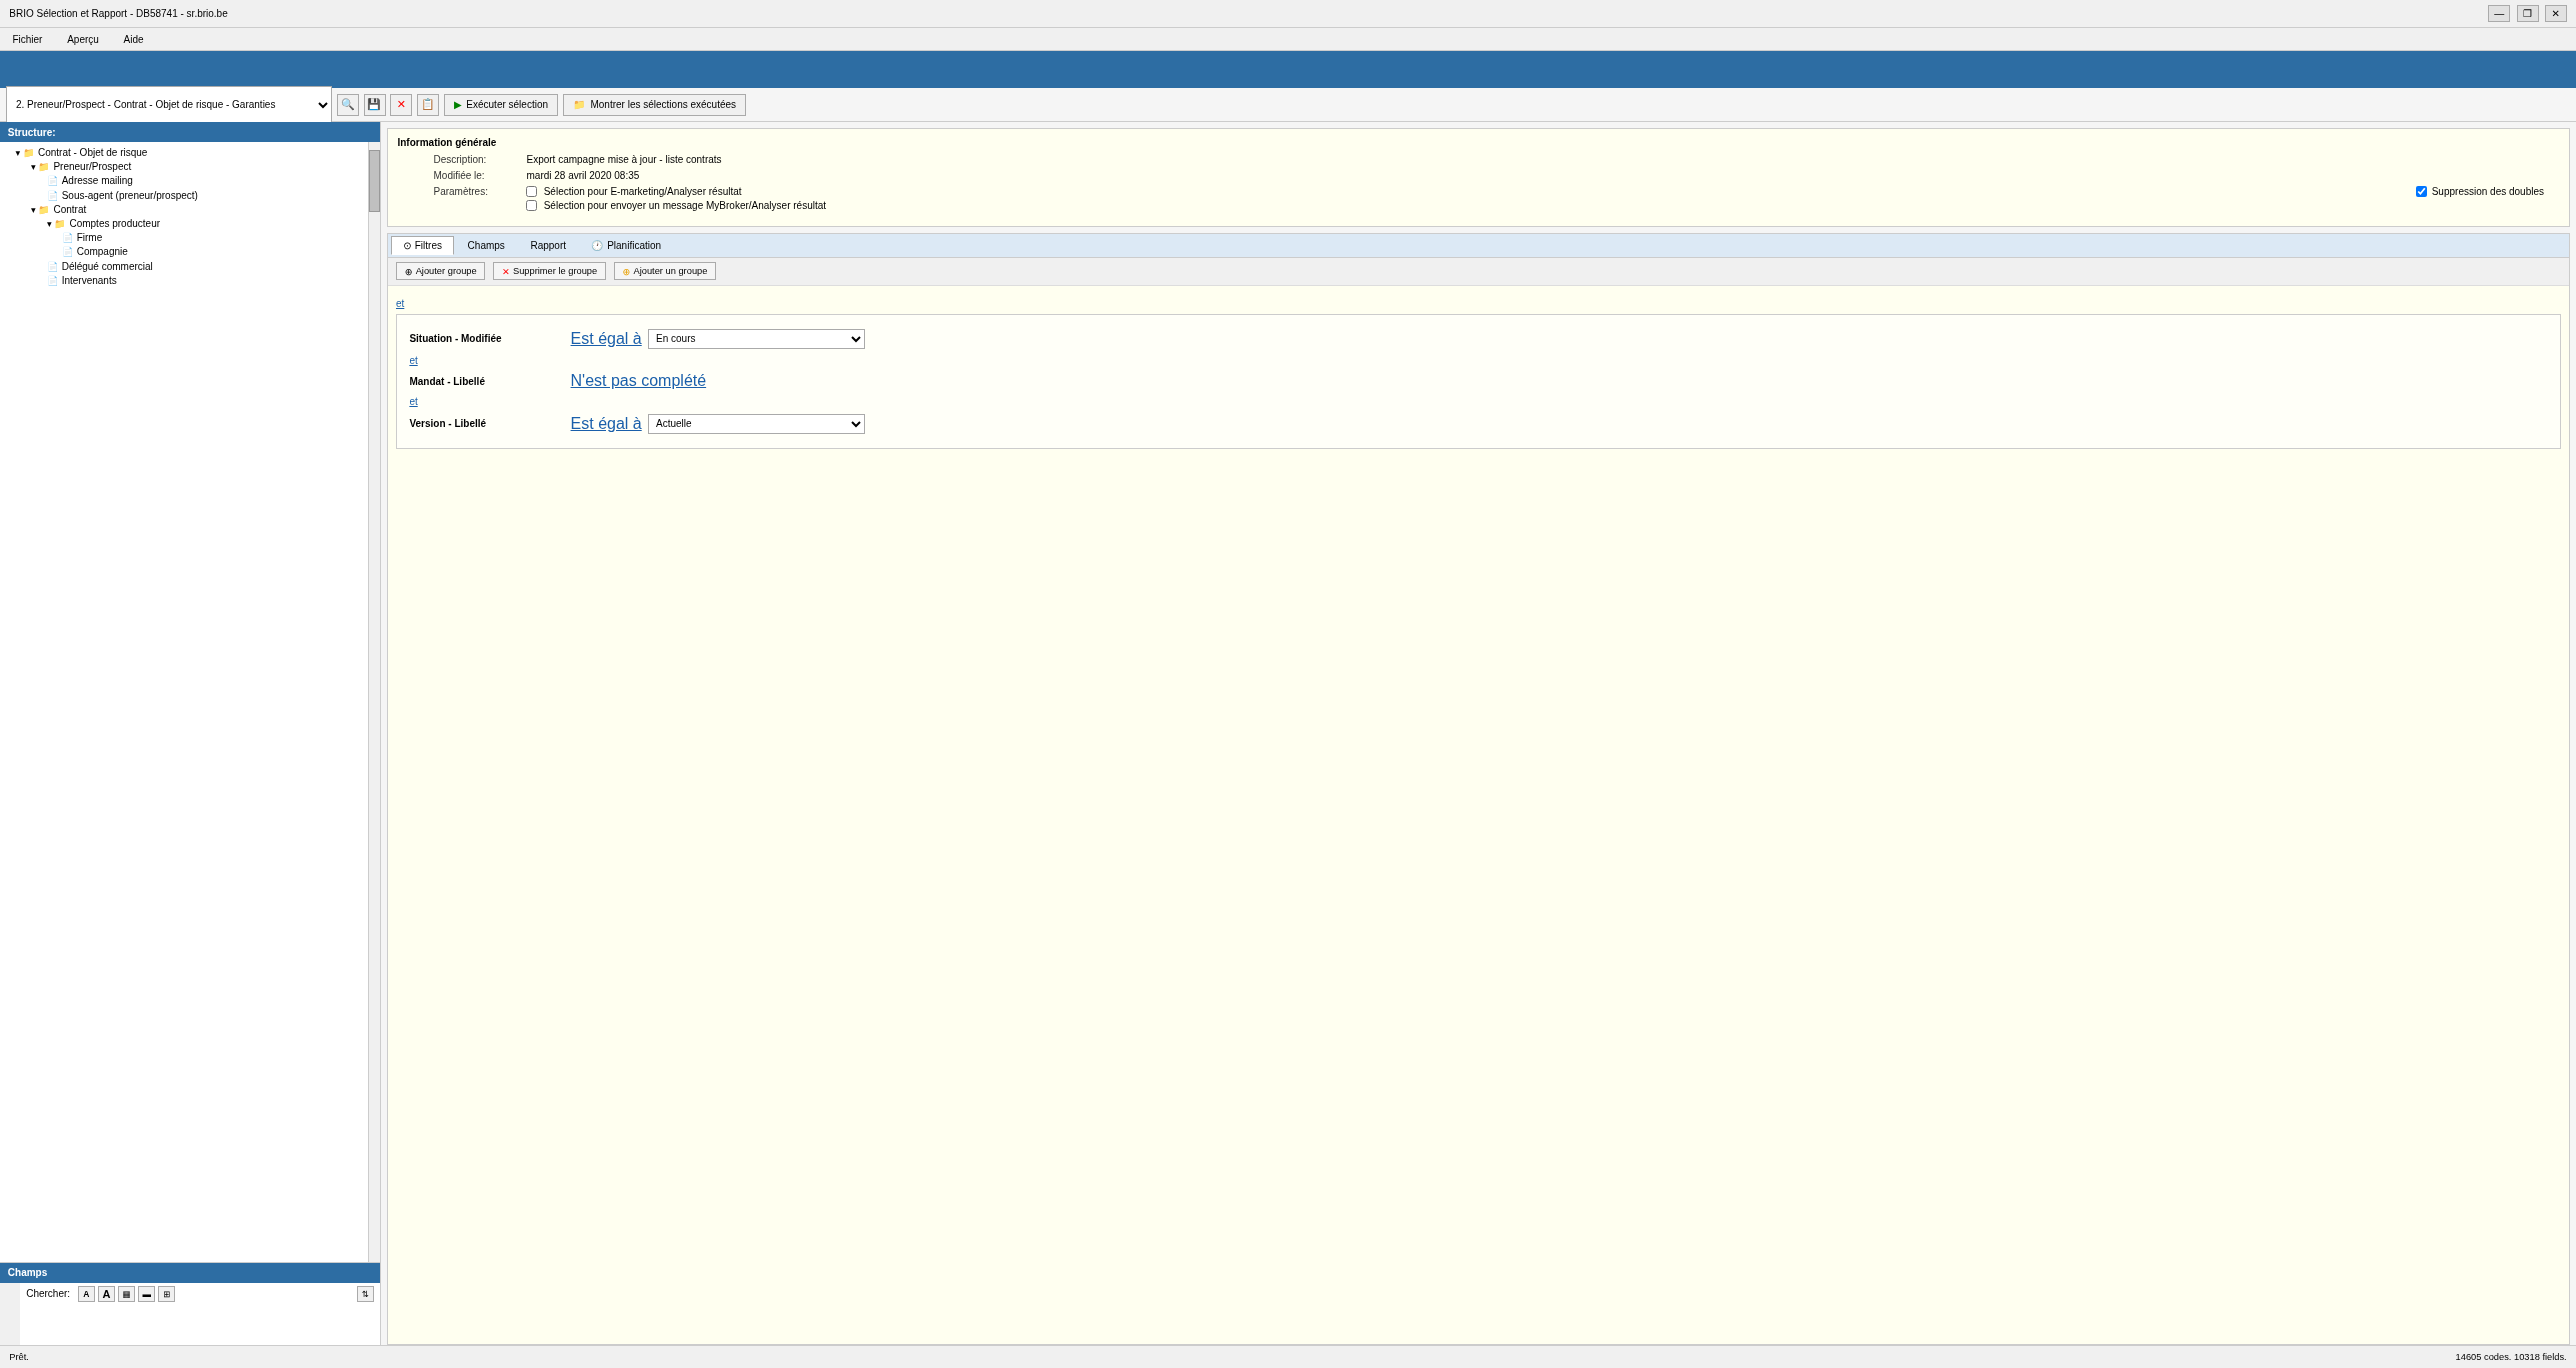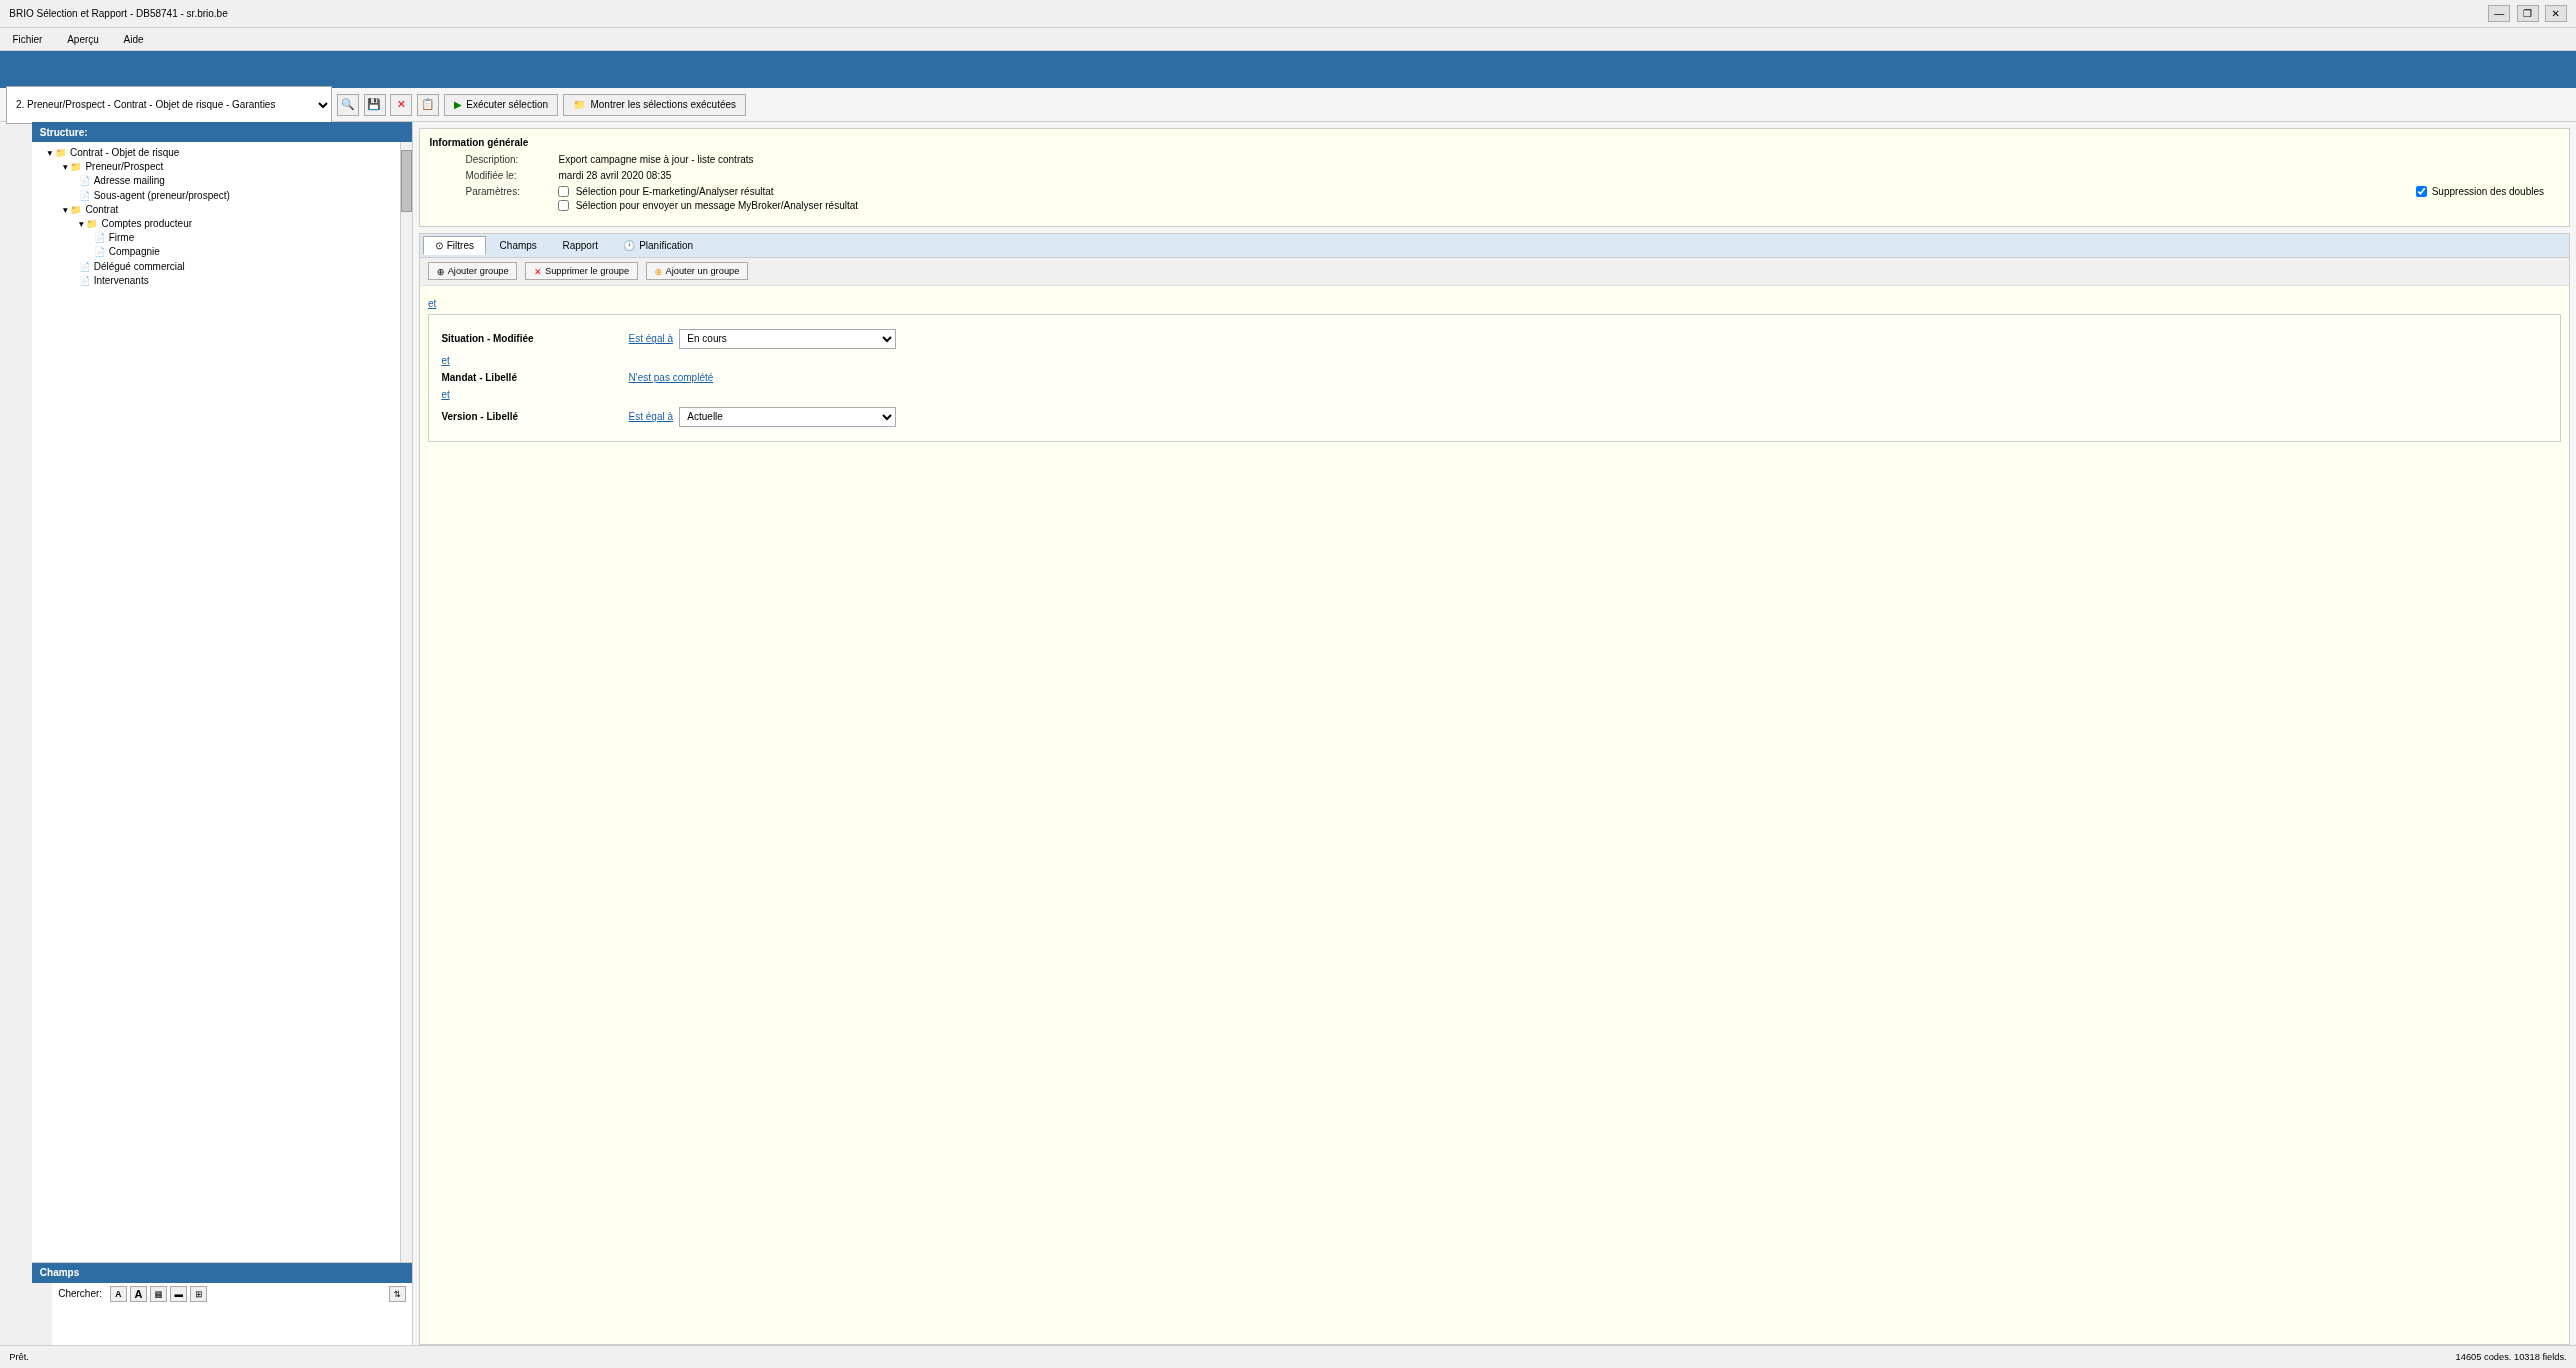--- a/index.html
+++ b/index.html
@@ -103,21 +103,20 @@
       font-size: 10px;
       display: flex;
       align-items: center;
       gap: 4.7px;
     }
 
     
     .main-layout {
       display: flex;
       height: calc(1368px - 28px - 23px - 37px - 34px - 23px);
-      padding-left: 32px;
     }
 
     
     .left-panel {
       width: 381px;
       min-width: 381px;
       display: flex;
       flex-direction: column;
       border-right: 0.8px solid #ccc;
     }
@@ -349,22 +348,21 @@
     }
     .filter-field-name {
       font-weight: bold;
       font-size: 10px;
       min-width: 155px;
     }
     .filter-operator {
       color: #1a5faa;
       text-decoration: underline;
       cursor: pointer;
-      font-size: 10px;
-      margin-left: 26px;
+      font-size: 16px;
     }
     .filter-value-select {
       height: 20px;
       border: 0.8px solid #aaa;
       background: white;
       font-size: 10px;
       padding: 0 3.1px;
       min-width: 217px;
     }
 

